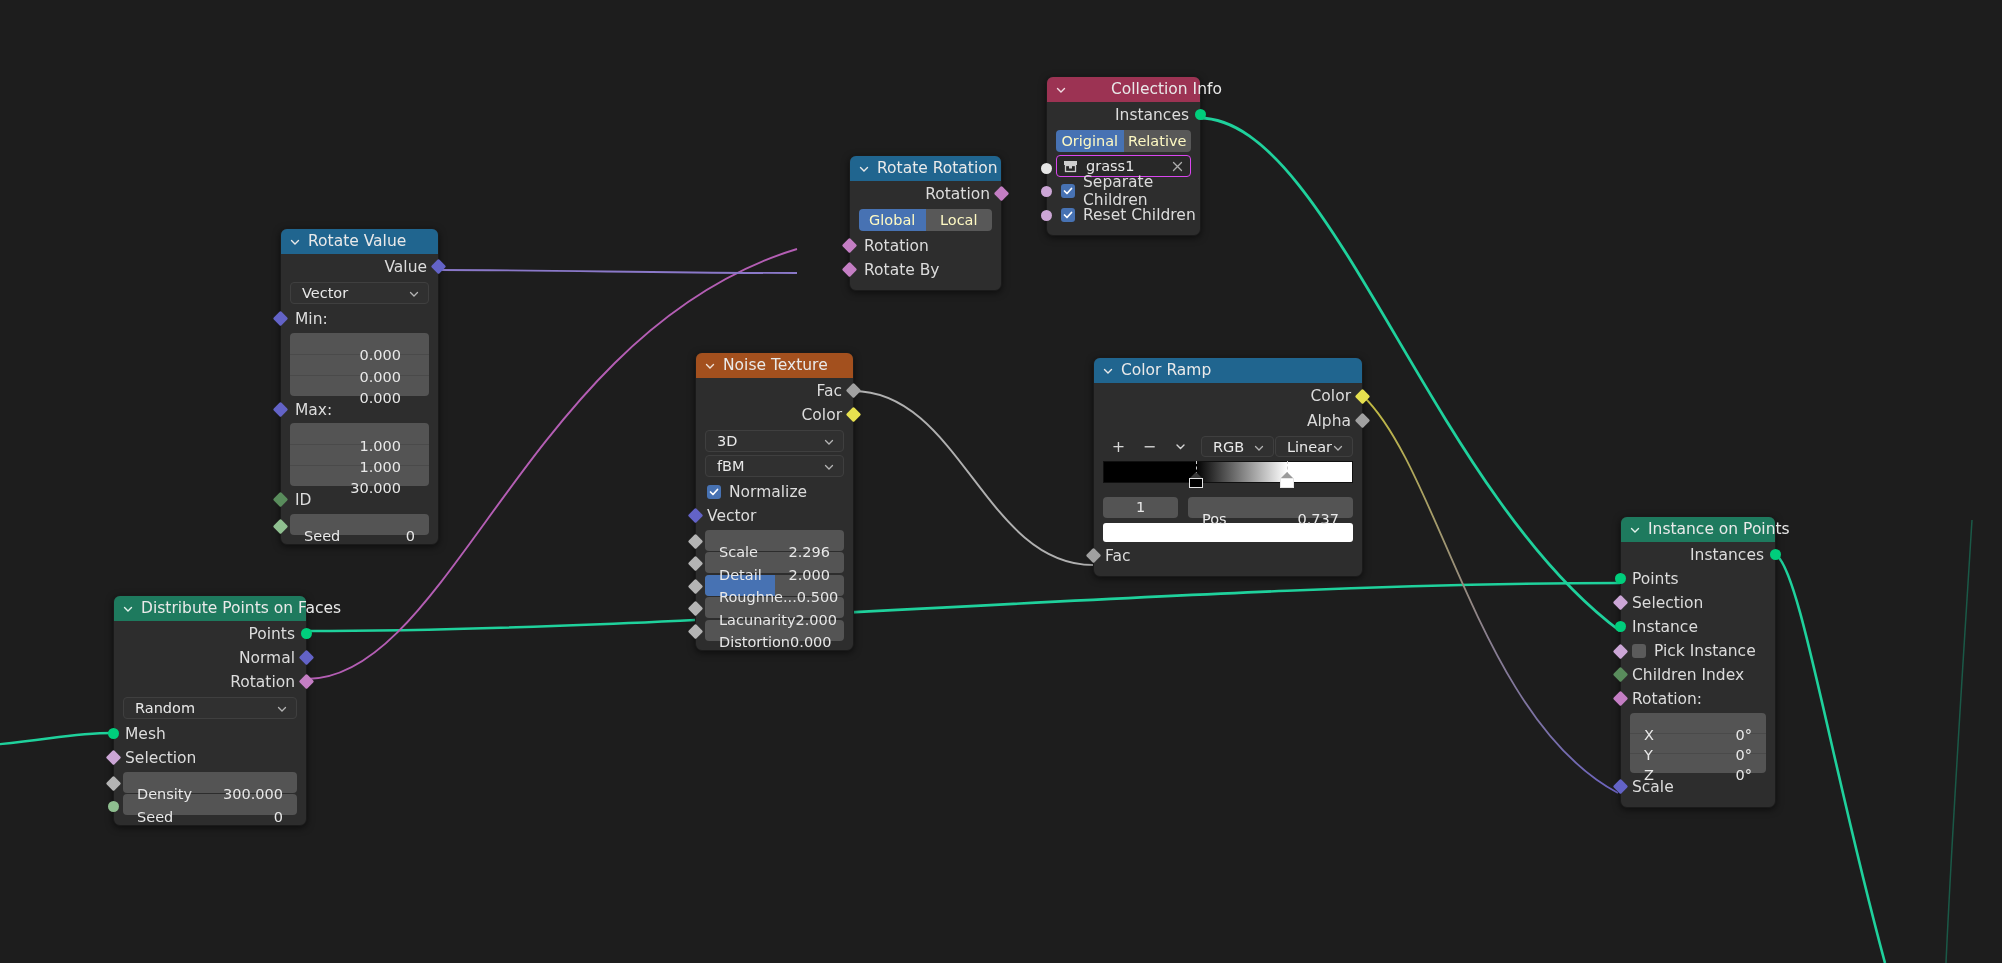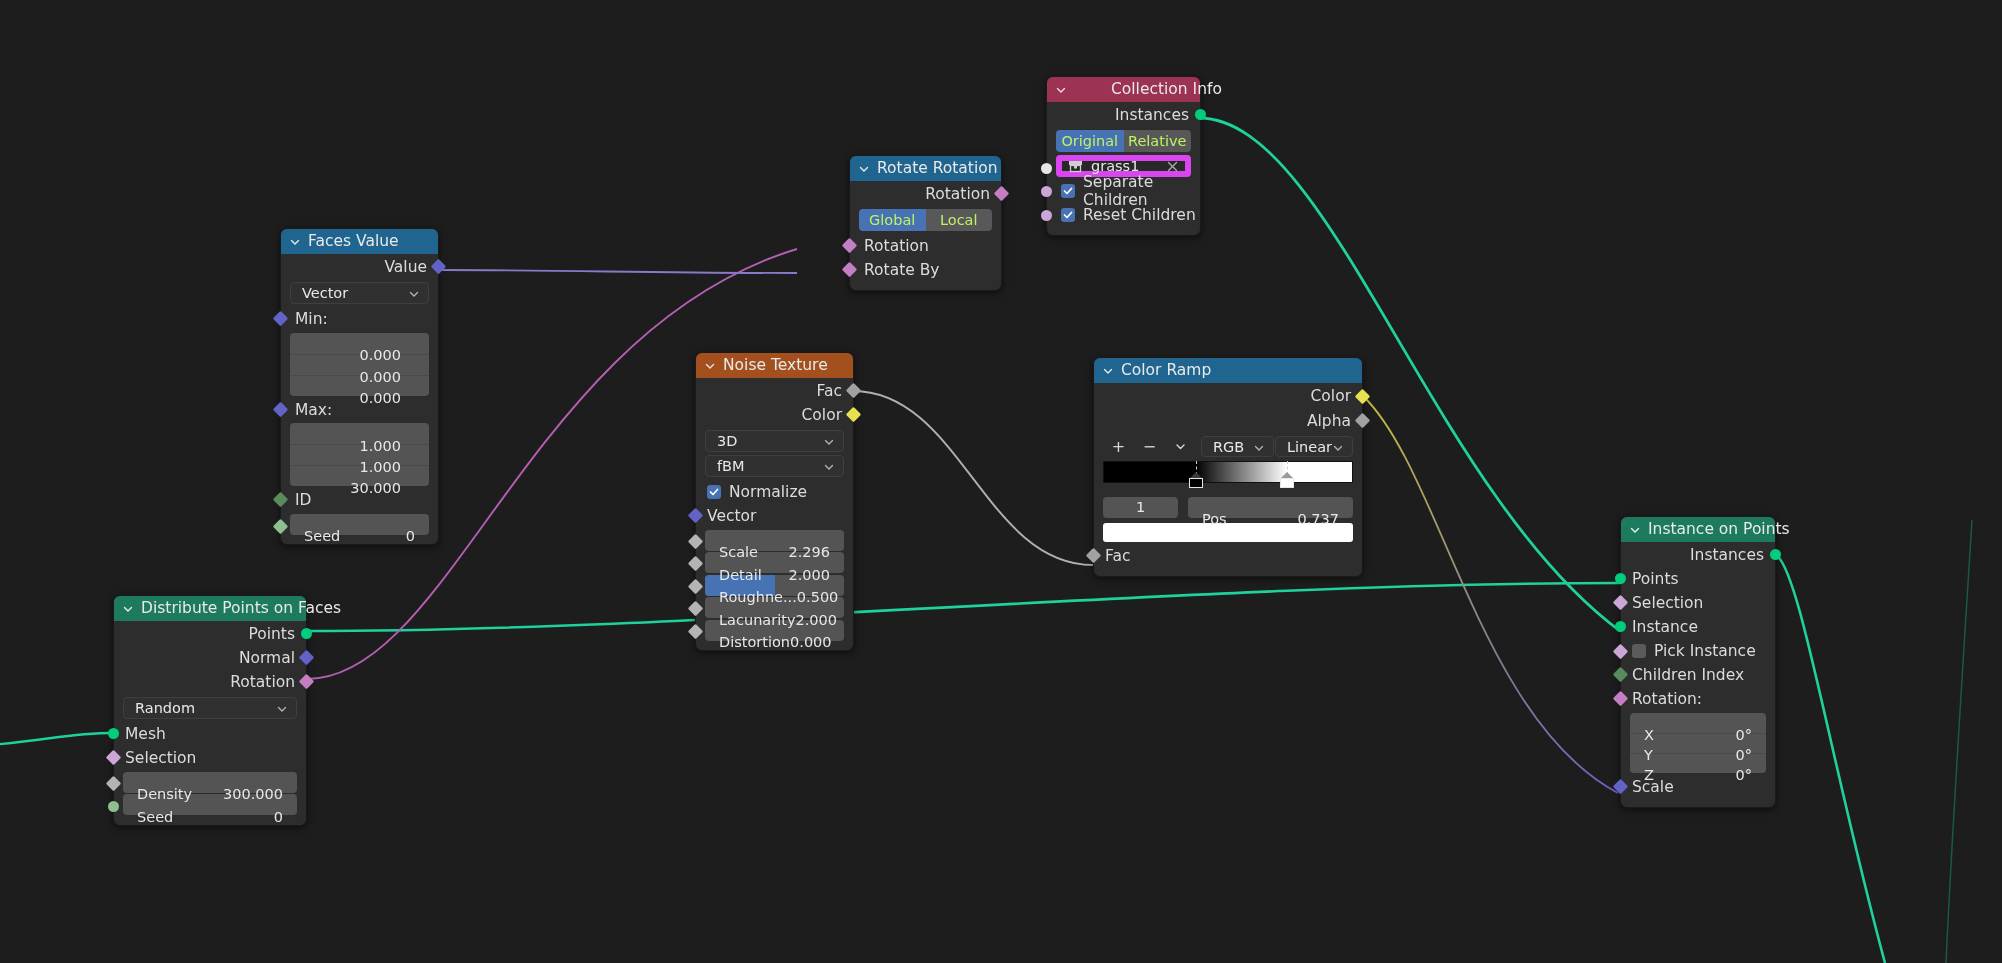--- a/index.html
+++ b/index.html
@@ -82,34 +82,34 @@
     border: 1px solid #3f3f3f;
     display:flex; align-items:center; padding: 0 8px 0 11px;
     font-size: 14.5px; color:#e8e8e8; margin: 3px 0;
   }
   .dropdown .dname { flex:1; }
   .dropdown .dchev { width:12px; height:12px; opacity:.85; }
 
   .toggle-group { display:flex; margin: 3px 0; height: 22px; border-radius:4px; overflow:hidden; }
   .toggle-group > div {
     flex:1; display:flex; align-items:center; justify-content:center;
-    font-size:14.5px; color:#bef264; background:#585858;
+    font-size:14.5px; color:#fef9c3; background:#585858;
   }
   .toggle-group > div.on { background:#4772b3; }
 
   .checkrow { display:flex; align-items:center; gap:8px; height:24px; padding-left:14px; }
   .cbox {
     width:14px;height:14px;border-radius:3px;background:#4772b3;
     display:flex;align-items:center;justify-content:center; flex:none;
   }
   .cbox.off { background:#5b5b5b; }
   .cbox svg { display:block; }
 
   .objfield {
-    height:22px; border-radius:4px; background:#282828; border:6px solid #d946ef;
+    height:22px; border-radius:4px; background:#282828; border:1px solid #d946ef;
     display:flex; align-items:center; padding: 0 6px 0 6px; gap:8px; margin:2px 0;
     font-size:14.5px; color:#e8e8e8;
   }
   .objfield .oname { flex:1; }
   .objfield .oicon { width:15px;height:14px; flex:none; }
   .objfield .ox { width:13px; height:13px; flex:none; opacity:.8; }
 
   
   .cr-tools { display:flex; align-items:center; gap:0; margin:3px 0; }
   .cr-btn {
@@ -172,21 +172,21 @@
     <path d="M 1972 520 C 1962 680, 1952 830, 1946 963" stroke="#1a6d55" stroke-width="1.5" fill="none" opacity=".75"></path>
   </svg>
 
   <div class="node" id="n-random" style="left:280px; top:228px; width:159px;">
     <div class="node-header" style="background:#20658f;">
       <span class="chev">
         <svg width="12" height="12" viewBox="0 0 12 12">
             <path d="M2.5 4.5 L6 8 L9.5 4.5" stroke="#e9e9e9" stroke-width="1.4" fill="none" stroke-linecap="round"></path>
           </svg>
       </span>
-      <span>Faces Value</span>
+      <span>Rotate Value</span>
     </div>
     <div class="node-body">
       <div class="row out" style="height:25px;padding-left:47px;">
         <span class="label">Value</span>
         <span class="sock right diamond" style="top:7px; background:#6363c7;"></span>
       </div>
       <div class="wrap">
         <div class="dropdown">
           <span class="dname">Vector</span>
           <span class="dchev">

